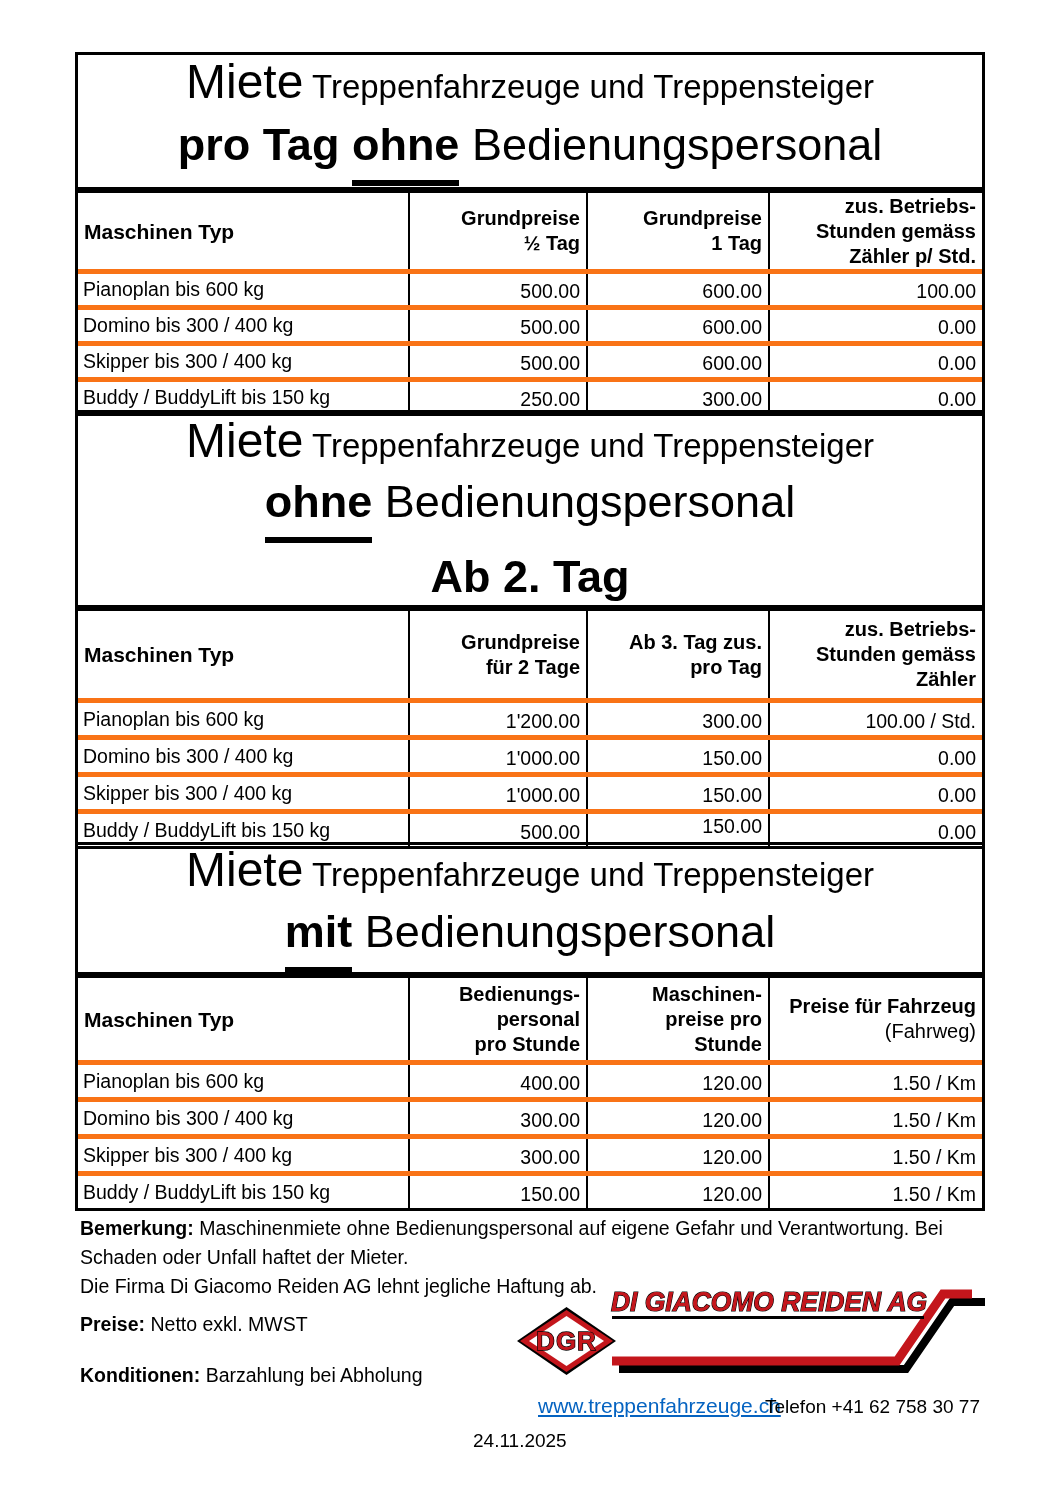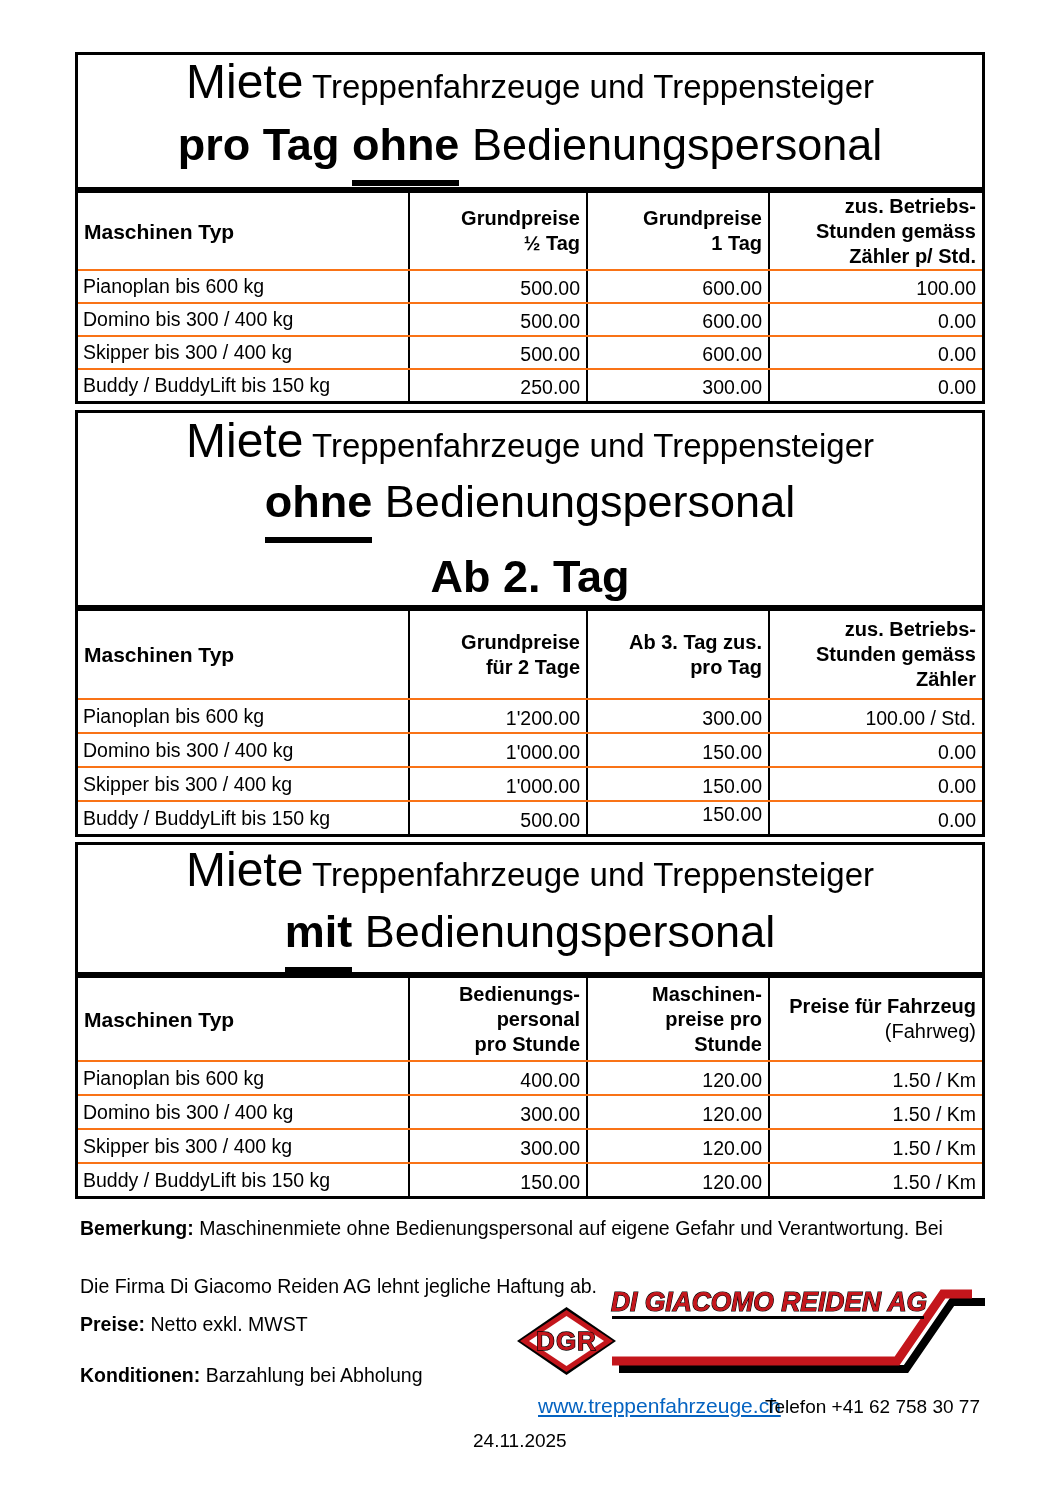--- a/index.html
+++ b/index.html
@@ -15,21 +15,21 @@
   .tl1 .miete{font-size:48px;}
   .tl2,.tl3{font-size:45px;line-height:1.15;white-space:nowrap;}
   .b{font-weight:bold;}
   .u{font-weight:bold;display:inline-block;border-bottom:6px solid #000;padding-bottom:12px;line-height:1.02;}
   .tl3{font-weight:bold;}
   
   .tbl{position:absolute;left:75px;width:910px;border:3px solid #000;box-sizing:border-box;background:#fff;}
   #s1-table{top:190px;}
   #s2-table{top:608px;}
   #s3-table{top:975px;}
-  .tr{display:grid;grid-template-columns:330px 178px 182px 1fr;border-top:2px solid #f97316;}
+  .tr{display:grid;grid-template-columns:330px 178px 182px 1fr;border-top:5px solid #f97316;}
   .tr:first-child{border-top:none;}
   .td{border-left:2px solid #000;box-sizing:border-box;display:flex;min-width:0;}
   .td:first-child{border-left:none;}
   #s1-table .hr{height:76px;} #s1-table .r{height:31px;}
   #s2-table .hr{height:87px;} #s2-table .r{height:32px;}
   #s3-table .hr{height:82px;} #s3-table .r{height:32px;}
   .th{font-weight:bold;font-size:20px;line-height:25px;align-items:center;justify-content:flex-end;
       text-align:right;white-space:pre-line;padding:0 6px;}
   .th.first{justify-content:flex-start;text-align:left;font-size:21px;}
   .th.mixed{flex-direction:column;align-items:flex-end;justify-content:center;white-space:nowrap;}
@@ -201,21 +201,21 @@
       <div class="td name">Buddy / BuddyLift bis 150 kg</div>
       <div class="td num">150.00</div>
       <div class="td num">120.00</div>
       <div class="td num">1.50 / Km</div>
     </div>
   </div>
 
   <div class="remark">
     <span class="lbl">Bemerkung:</span>
     <span>Maschinenmiete ohne Bedienungspersonal auf eigene Gefahr und Verantwortung. Bei</span><br>
-    <br>
+    <span>Schaden oder Unfall haftet der Mieter.</span><br>
     <span>Die Firma Di Giacomo Reiden AG lehnt jegliche Haftung ab.</span>
   </div>
 
   <div class="preise">
     <span class="lbl">Preise:</span>
     <span>Netto exkl. MWST</span>
   </div>
 
   <div class="konditionen">
     <span class="lbl">Konditionen:</span>

